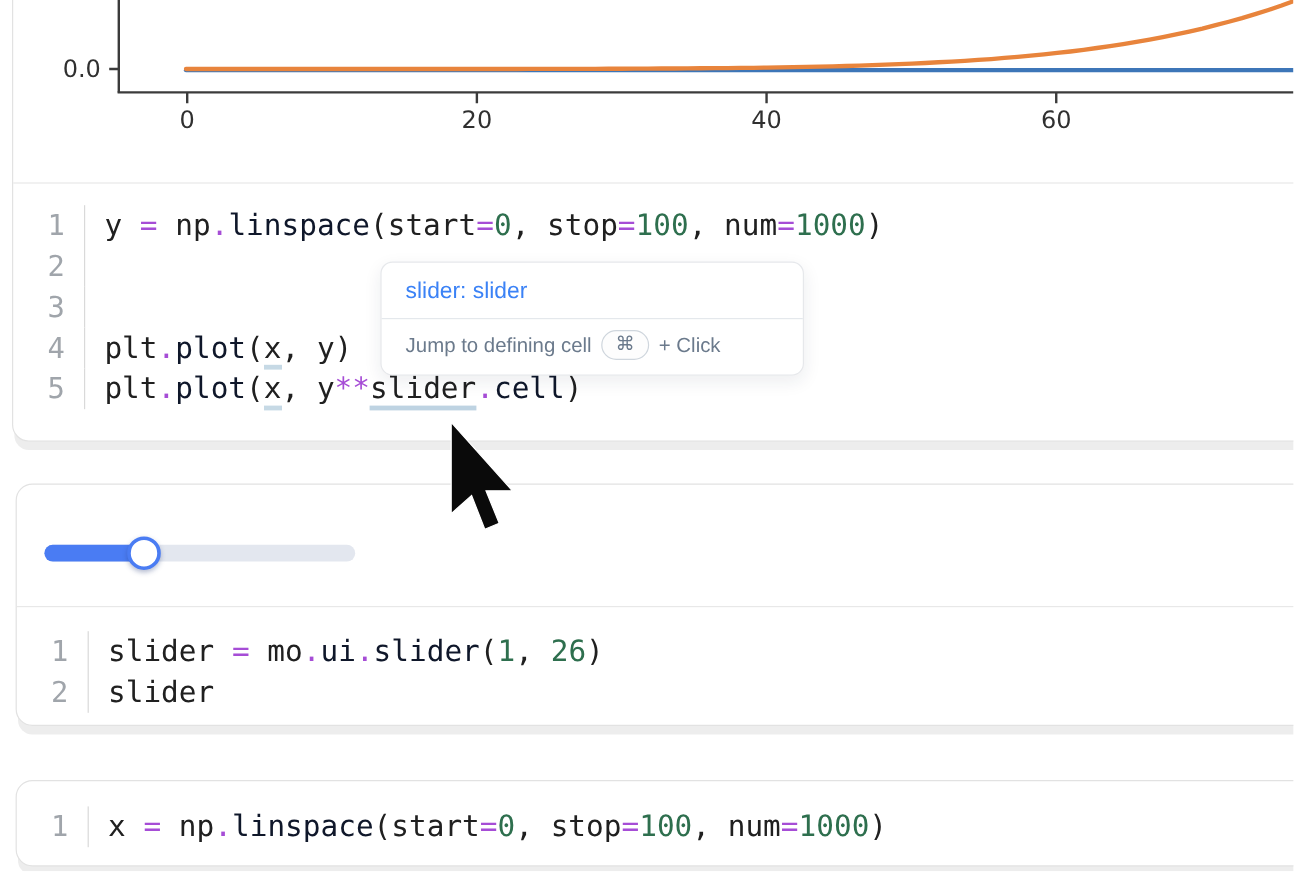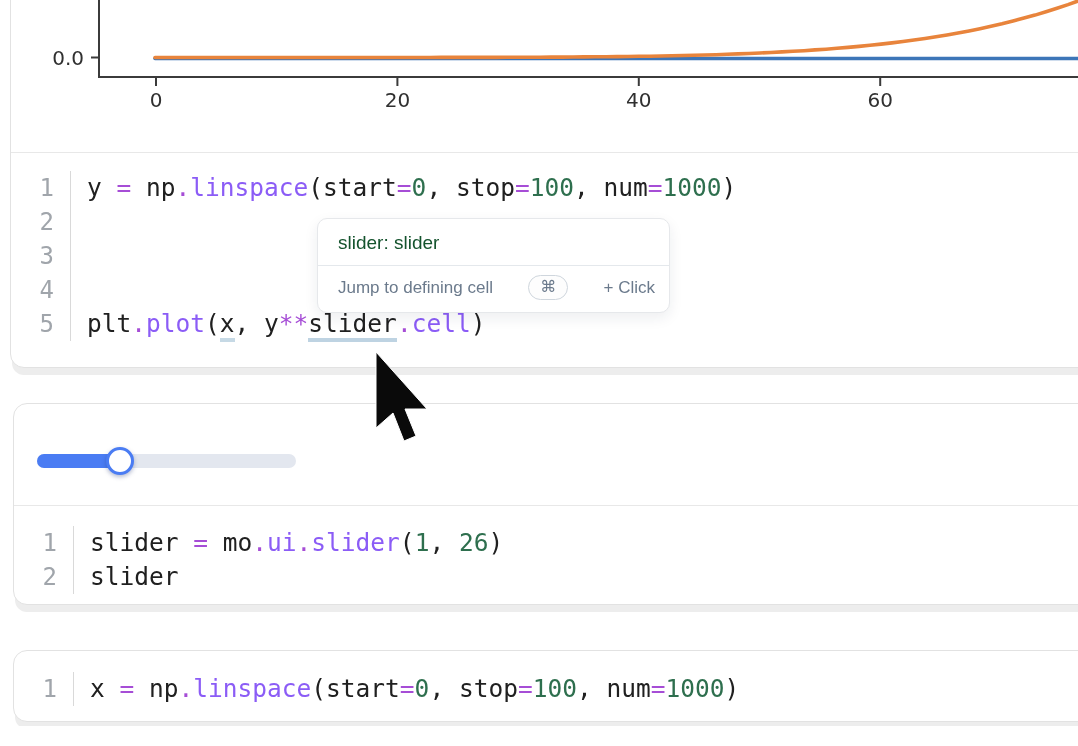--- a/index.html
+++ b/index.html
@@ -22,36 +22,36 @@
   .code-editor { position:relative; width:100%;
                  font-family:"DejaVu Sans Mono", monospace; font-size:24.5px; }
   .cell-1 .code-editor { padding:18px 0 26px 0; }
   .cell-2 .code-editor { padding:20px 0 10px 0; }
   .cell-3 .code-editor { padding:21px 0 14px 0; }
   .code-row { display:flex; height:34px; line-height:34px; white-space:pre; }
   .ln { flex:0 0 60px; text-align:right; padding-right:16px; color:#a0a5ab;
         border-right:1.5px solid #d9d9d9; font-size:24px; user-select:none; }
   .code-text { padding-left:16px; color:#202020; }
   .tok-op  { color:#a64dd6; }
-  .tok-fn  { color:#8b5cf6; }
+  .tok-fn  { color:#0f172a; }
   .tok-num { color:#2e6f4e; }
   .tok-u   { border-bottom:4px solid #c6d9e5; }
   .tok-uw  { border-bottom:4px solid #bed3e2; }
 
   
   .chart-svg { position:absolute; left:0; top:0; z-index:2; }
 
   
   .tooltip { position:absolute; left:317px; top:218px; width:353px; height:95px;
              background:#ffffff; border:1px solid #e6e8eb; border-radius:10px;
              box-shadow:0 5px 14px rgba(30,40,60,0.08); z-index:5; }
-  .tooltip-title { padding:13px 20px 11px 20px; font-size:19px; color:#14532d;
+  .tooltip-title { padding:13px 20px 11px 20px; font-size:19px; color:#3b82f6;
                    border-bottom:1px solid #e4e8ec; }
   .tooltip-hint { display:flex; align-items:center; gap:8px;
-                  padding:9px 14px 0 20px; font-size:17px; color:#6b7a8c;justify-content:space-between; }
+                  padding:9px 14px 0 20px; font-size:17px; color:#6b7a8c; }
   .kbd-pill { display:inline-block; border:1.5px solid #cfd6dd; border-radius:15px;
               padding:1px 11px 3px 11px; font-size:16px; color:#6b7a8c; background:#fdfdfd;
               font-family:"DejaVu Sans", sans-serif; }
 
   
   .slider-track { position:absolute; left:23px; top:50px; width:259px; height:14px;
                   border-radius:7px; background:#e3e7ef; }
   .slider-fill  { position:absolute; left:0; top:0; height:14px; border-radius:7px;
                   background:#4a7cf3; }
   .slider-thumb { position:absolute; left:92px; top:43px; width:28px; height:28px;
@@ -82,21 +82,21 @@
       <line x1="880.2" y1="77" x2="880.2" y2="86" stroke="#3b3b3b" stroke-width="2"></line>
       <text x="880.2" y="107" text-anchor="middle" fill="#303030" font-size="20px" font-family="DejaVu Sans, sans-serif">60</text>
     </svg>
 
   <section class="cell cell-1">
     <div class="cell-output"></div>
     <div class="code-editor">
         <div class="code-row"><span class="ln">1</span><span class="code-text"><span>y </span><span class="tok-op">=</span><span> np</span><span class="tok-op">.</span><span class="tok-fn">linspace</span><span>(start</span><span class="tok-op">=</span><span class="tok-num">0</span><span>, stop</span><span class="tok-op">=</span><span class="tok-num">100</span><span>, num</span><span class="tok-op">=</span><span class="tok-num">1000</span><span>)</span></span></div>
         <div class="code-row"><span class="ln">2</span><span class="code-text"></span></div>
         <div class="code-row"><span class="ln">3</span><span class="code-text"></span></div>
-        <div class="code-row"><span class="ln">4</span></div>
+        <div class="code-row"><span class="ln">4</span><span class="code-text"><span>plt</span><span class="tok-op">.</span><span class="tok-fn">plot</span><span>(</span><span class="tok-u">x</span><span>, y)</span></span></div>
         <div class="code-row"><span class="ln">5</span><span class="code-text"><span>plt</span><span class="tok-op">.</span><span class="tok-fn">plot</span><span>(</span><span class="tok-u">x</span><span>, y</span><span class="tok-op">**</span><span class="tok-uw">slider</span><span class="tok-op">.</span><span class="tok-fn">cell</span><span>)</span></span></div>
       </div>
   </section>
 
   <div class="tooltip">
     <div class="tooltip-title">slider: slider</div>
     <div class="tooltip-hint">
       <span>Jump to defining cell</span>
       <span class="kbd-pill">⌘</span>
       <span>+ Click</span>

